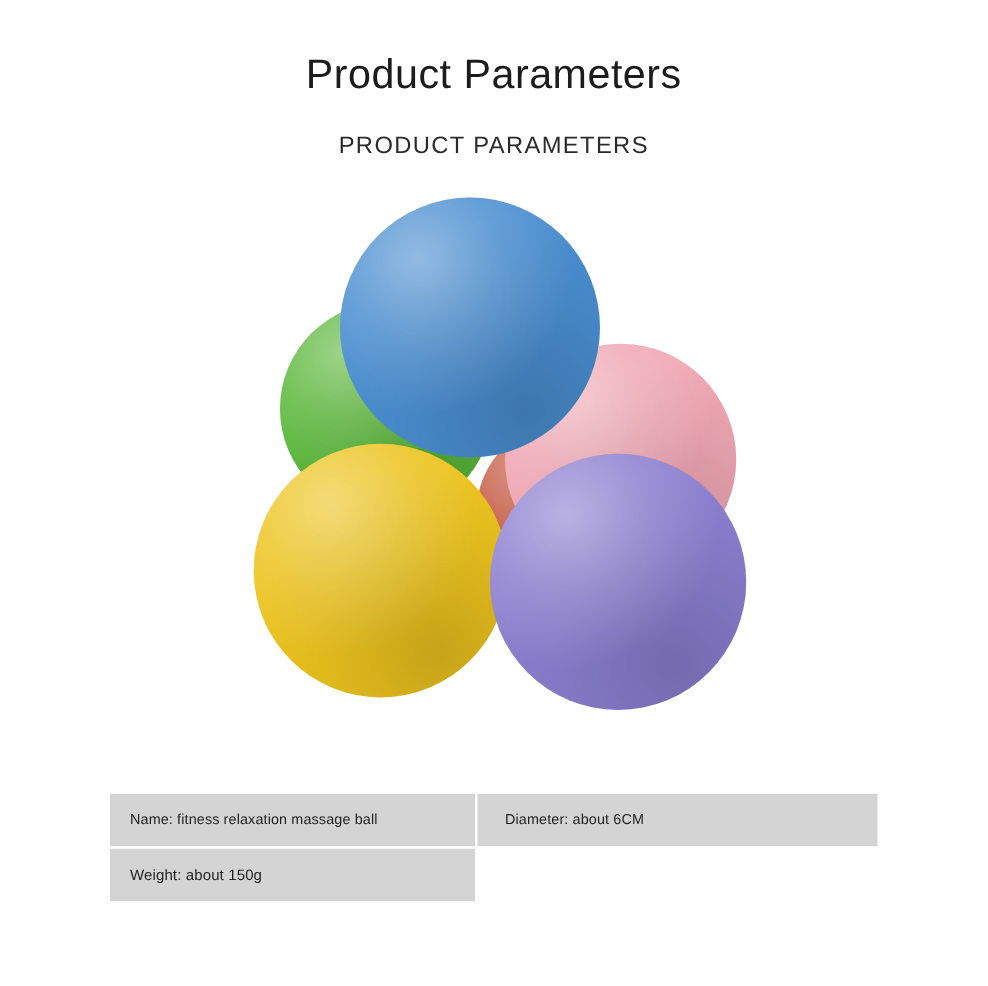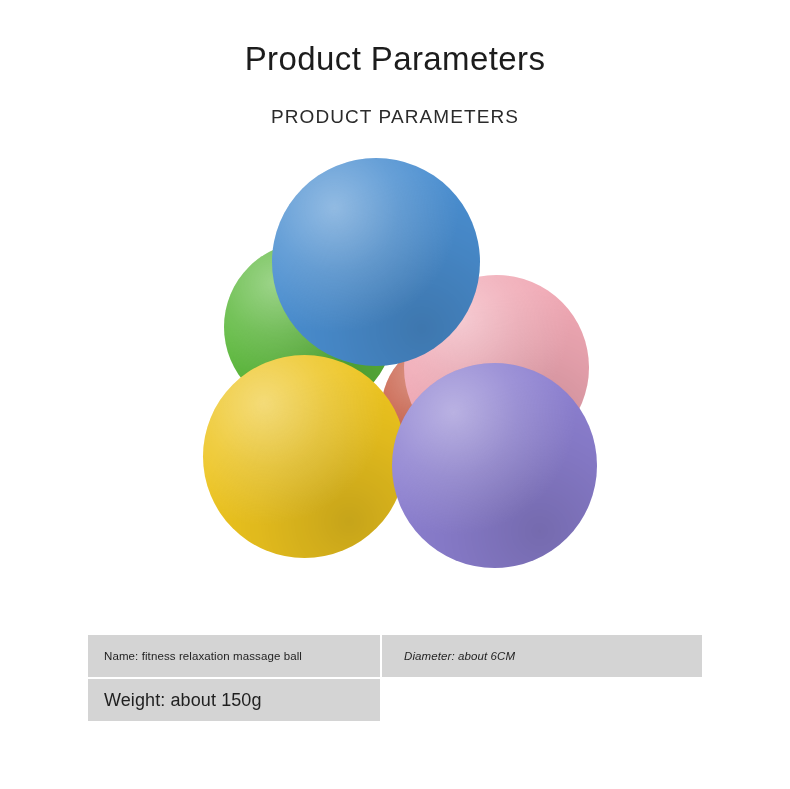--- a/index.html
+++ b/index.html
@@ -94,22 +94,22 @@
     display: flex;
     align-items: center;
     box-sizing: border-box;
     padding-left: 16px;
     font-size: 11.5px;
     font-weight: 400;
     color: #1f1f1f;
     letter-spacing: 0.1px;
   }
   .param-cell.col-left  { width: 292px; }
-  .param-cell.col-right { width: 320px; padding-left: 22px; font-style: italic; }
-  .param-row.row-emphasis .param-cell { font-size: 18px; }
+  .param-cell.col-right { width: 320px; padding-left: 22px; }
+  .param-row.row-emphasis .param-cell { font-size: 12px; }
 </style>
 </head>
 <body>
 
 <div class="page-title">Product Parameters</div>
 
 <div class="page-subtitle">PRODUCT PARAMETERS</div>
 
 <div class="product-photo">
   <div class="ball ball-orange" style="background-color: rgb(198, 90, 66);"></div>

